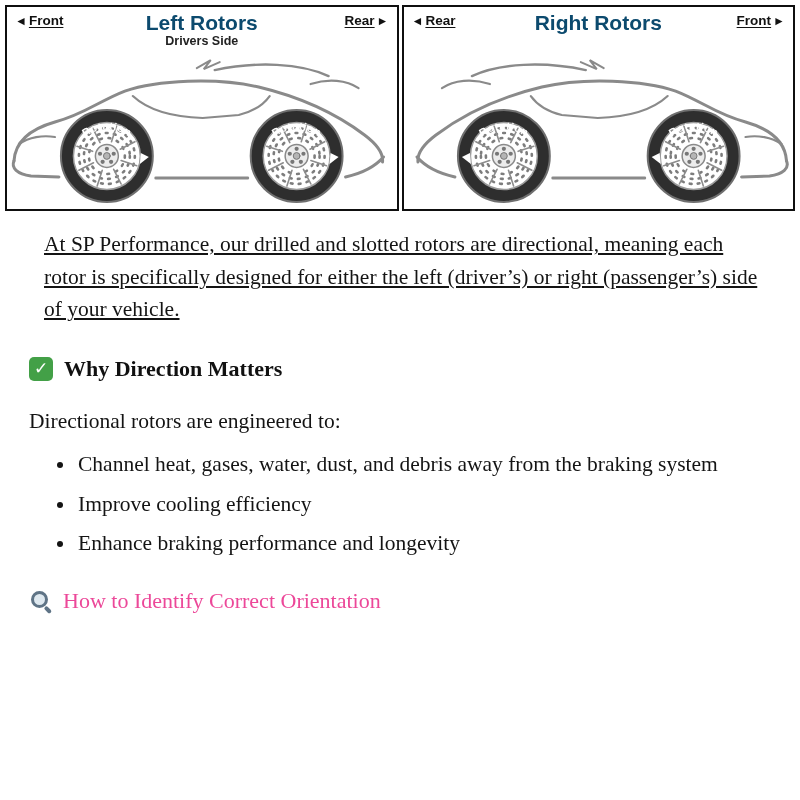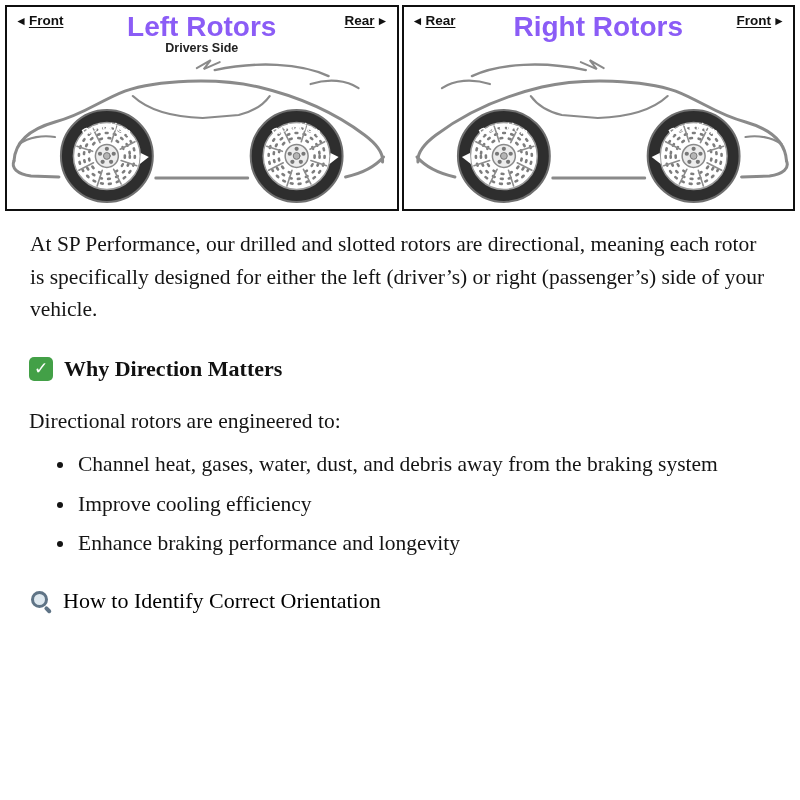--- a/index.html
+++ b/index.html
@@ -5,35 +5,35 @@
   * { box-sizing: border-box; }
   html,body { margin:0; padding:0; background:#ffffff; }
   body { width:800px; font-family:"Liberation Serif", serif; color:#141414; }
   .page { width:800px; height:800px; padding:5px 5px 0 5px; overflow:hidden; background:#fff; }
 
   
   .diagram { display:flex; gap:3px; }
   .panel { flex:1; border:2px solid #0f0f0f; background:#fff; height:206px; position:relative; padding-top:3px; }
   .panel-header { position:relative; height:46px; }
   .panel-titles { text-align:center; padding-top:2px; }
-  .panel-title { font-family:"Liberation Sans", sans-serif; font-weight:bold; font-size:28px; line-height:1.05; color:#8b5cf6; }
+  .panel-title { font-family:"Liberation Sans", sans-serif; font-weight:bold; font-size:21px; line-height:1.05; color:#0c4a6e; }
   .panel-subtitle { font-family:"Liberation Sans", sans-serif; font-weight:bold; font-size:12.5px; color:#222; }
   .dir { position:absolute; top:3px; font-family:"Liberation Sans", sans-serif; font-weight:bold; font-size:13.5px; display:flex; align-items:center; gap:2px; color:#111; }
   .dir-left { left:8px; }
   .dir-right { right:8px; }
   .dir-text { text-decoration:underline; text-underline-offset:2px; }
   .arr { font-size:12px; line-height:1; }
   .car-svg { display:block; width:100%; height:152px; }
   .rot-text { font-family:"Liberation Sans", sans-serif; font-size:10.5px; font-weight:bold; fill:#ffffff; letter-spacing:.6px; }
 
   
   .content { padding:17px 28px 0 24px; font-size:21.5px; line-height:1.52; }
-  .intro { margin:0 0 26px 1px; }
+  .intro { margin:0 0 26px 15px;text-decoration:underline; }
   .sec-heading { display:flex; align-items:center; gap:11px; font-size:22px; font-weight:bold; margin:0 0 20px 0; color:#111; }
-  .sec-heading.plain { font-weight:normal; color:#000000; margin-bottom:10px; }
+  .sec-heading.plain { font-weight:normal; color:#ec4899; margin-bottom:10px; }
   .lead { margin:0 0 2px 0; }
   ul.bullets { margin:10px 0 24px 0; padding-left:47px; }
   ul.bullets li { margin-bottom:7px; padding-left:2px; }
 
   .check-icon { width:24px; height:24px; flex:0 0 24px; background:#43a047; border-radius:5px;
     color:#fff; font-family:"DejaVu Sans", sans-serif; font-size:17px; font-weight:bold;
     display:inline-flex; align-items:center; justify-content:center; }
   .mag-icon { position:relative; width:23px; height:23px; flex:0 0 23px; display:inline-block; }
   .mag-icon::before { content:""; position:absolute; left:2px; top:2px; width:11px; height:11px;
     border:3.5px solid #5f7486; border-radius:50%; background:#dfe9f0; }

